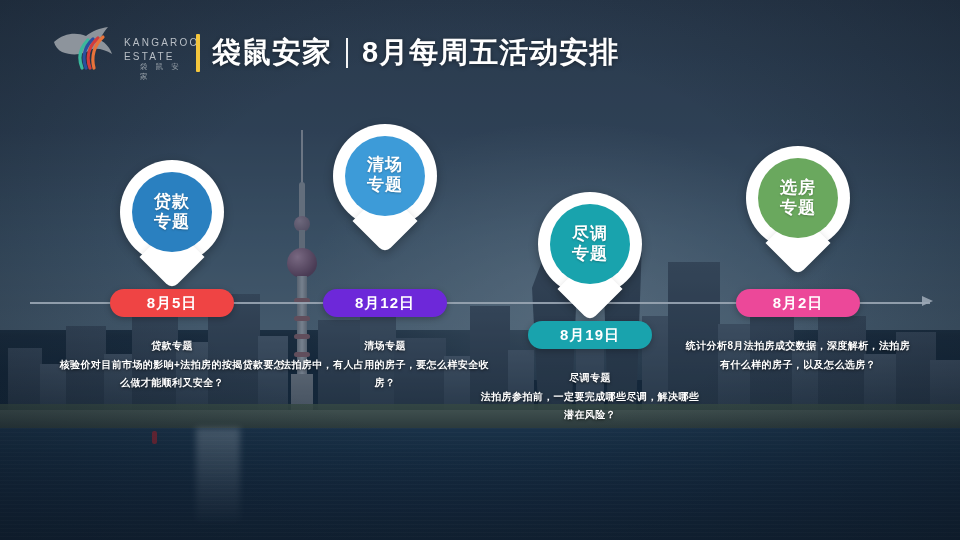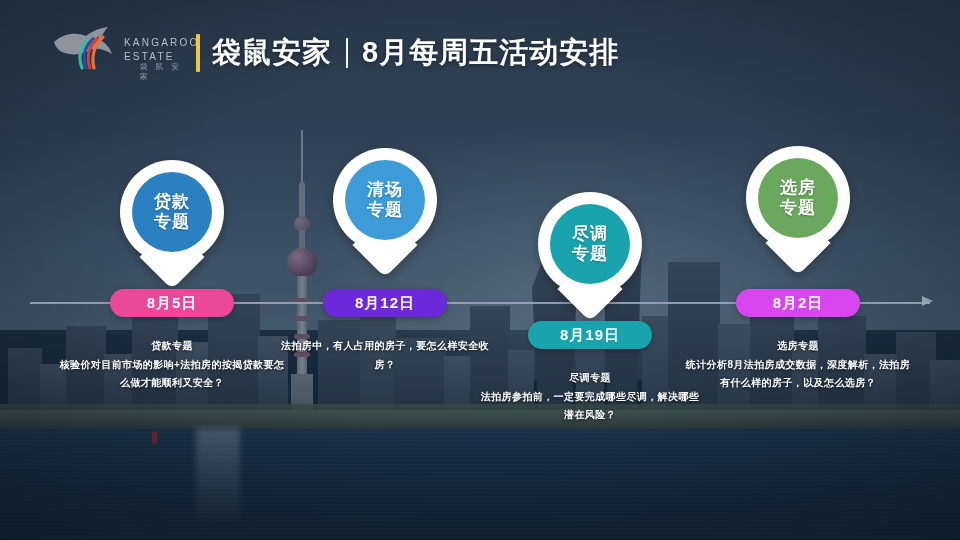--- a/index.html
+++ b/index.html
@@ -202,38 +202,39 @@
 
   <div class="node" style="left:52px;">
     <div class="pin">
       <div class="outer"></div>
       <div class="tail"></div>
       <div class="inner" style="background:#2a80c0;">
         <span>贷款</span>
         <span>专题</span>
       </div>
     </div>
-    <div class="pill" style="background:#ec4899;">8月5日</div>
+    <div class="pill" style="background:#ef4444;">8月5日</div>
     <div class="desc">
       <span class="dtitle">贷款专题</span>
       <span class="dbody">核验价对目前市场的影响+法拍房的按揭贷款要怎么做才能顺利又安全？</span>
     </div>
   </div>
 
   <div class="node" style="left:265px;">
-    <div class="pin" style="top:148px;">
+    <div class="pin" style="top:124px;font-family:Liberation Mono, monospace;">
       <div class="outer"></div>
       <div class="tail"></div>
       <div class="inner" style="background:#3d9bd8;">
         <span>清场</span>
         <span>专题</span>
       </div>
     </div>
     <div class="pill" style="background:#6d28d9;">8月12日</div>
     <div class="desc">
+      <span class="dtitle">清场专题</span>
       <span class="dbody">法拍房中，有人占用的房子，要怎么样安全收房？</span>
     </div>
   </div>
 
   <div class="node" style="left:470px;margin-top:32px;">
     <div class="pin">
       <div class="outer"></div>
       <div class="tail"></div>
       <div class="inner" style="background:#19a3ad;">
         <span>尽调</span>
@@ -249,20 +250,19 @@
 
   <div class="node" style="left:678px;">
     <div class="pin" style="top:146px;">
       <div class="outer"></div>
       <div class="tail"></div>
       <div class="inner" style="background:#6aa85e;">
         <span>选房</span>
         <span>专题</span>
       </div>
     </div>
-    <div class="pill" style="background:#d946ef;text-align:right;">8月2日</div>
-    <div class="desc">
-      <span class="dtitle">选房专题</span>
+    <div class="pill" style="background:#ec4899;text-align:right;">8月2日</div>
+    <div class="desc">
       <span class="dbody">统计分析8月法拍房成交数据，深度解析，法拍房有什么样的房子，以及怎么选房？</span>
     </div>
   </div>
 
 </div>
 
 </body></html>

